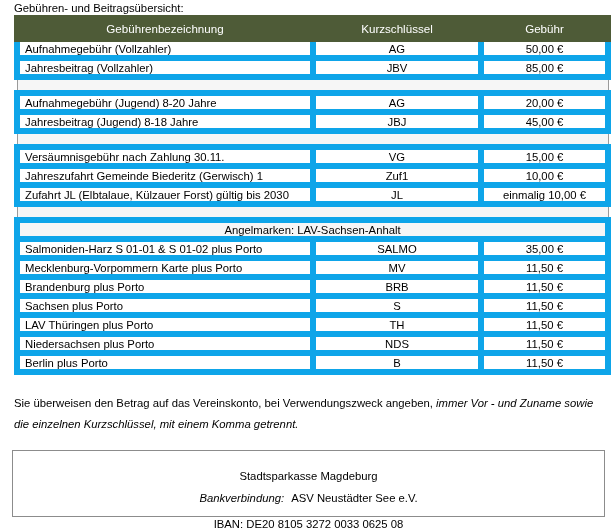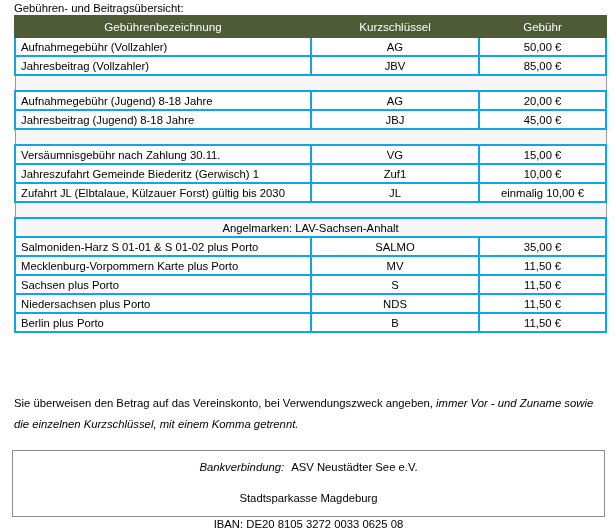--- a/index.html
+++ b/index.html
@@ -40,21 +40,21 @@
     width: 591px;
     border-collapse: collapse;
     table-layout: fixed;
     font-size: 11.3px;
   }
   table.fee-table col.c-name  { width: 296px; }
   table.fee-table col.c-key   { width: 168px; }
   table.fee-table col.c-price { width: 127px; }
 
   table.fee-table td, table.fee-table th {
-    border: 2px solid #0ea5e9;
+    border: 6px solid #0ea5e9;
     padding: 0;
     height: 19px;
     vertical-align: middle;
     box-sizing: border-box;
     font-weight: normal;
   }
 
   .hdr-cell {
     background: #4e5b37;
     color: #ffffff;
@@ -152,21 +152,21 @@
         </tr>
         <tr>
           <td class="cell-name">Jahresbeitrag (Vollzahler)</td>
           <td class="cell-key">JBV</td>
           <td class="cell-price">85,00 €</td>
         </tr>
         <tr class="spacer-row">
           <td colspan="3"></td>
         </tr>
         <tr>
-          <td class="cell-name">Aufnahmegebühr (Jugend) 8-18 Jahre</td>
+          <td class="cell-name">Aufnahmegebühr (Jugend) 8-20 Jahre</td>
           <td class="cell-key">AG</td>
           <td class="cell-price">20,00 €</td>
         </tr>
         <tr>
           <td class="cell-name">Jahresbeitrag (Jugend) 8-18 Jahre</td>
           <td class="cell-key">JBJ</td>
           <td class="cell-price">45,00 €</td>
         </tr>
         <tr class="spacer-row">
           <td colspan="3"></td>
@@ -196,42 +196,52 @@
           <td class="cell-name">Salmoniden-Harz S 01-01 &amp; S 01-02 plus Porto</td>
           <td class="cell-key">SALMO</td>
           <td class="cell-price">35,00 €</td>
         </tr>
         <tr>
           <td class="cell-name">Mecklenburg-Vorpommern Karte plus Porto</td>
           <td class="cell-key">MV</td>
           <td class="cell-price">11,50 €</td>
         </tr>
         <tr>
+          <td class="cell-name">Brandenburg plus Porto</td>
+          <td class="cell-key">BRB</td>
+          <td class="cell-price">11,50 €</td>
+        </tr>
+        <tr>
           <td class="cell-name">Sachsen plus Porto</td>
           <td class="cell-key">S</td>
+          <td class="cell-price">11,50 €</td>
+        </tr>
+        <tr>
+          <td class="cell-name">LAV Thüringen plus Porto</td>
+          <td class="cell-key">TH</td>
           <td class="cell-price">11,50 €</td>
         </tr>
         <tr>
           <td class="cell-name">Niedersachsen plus Porto</td>
           <td class="cell-key">NDS</td>
           <td class="cell-price">11,50 €</td>
         </tr>
         <tr>
           <td class="cell-name">Berlin plus Porto</td>
           <td class="cell-key">B</td>
           <td class="cell-price">11,50 €</td>
         </tr>
       </tbody>
   </table>
 
   <div class="note">
     <span>Sie überweisen den Betrag auf das Vereinskonto, bei Verwendungszweck angeben, </span><span class="ital">immer Vor - und Zuname sowie die einzelnen Kurzschlüssel, mit einem Komma getrennt.</span>
   </div>
 
   <div class="bank-box">
+    <div class="bank-line bank-line-2">Stadtsparkasse Magdeburg</div>
     <div class="bank-line bank-line-1">
       <span class="bank-label">Bankverbindung:</span><span class="bank-gap"></span><span>ASV Neustädter See e.V.</span>
     </div>
-    <div class="bank-line bank-line-2">Stadtsparkasse Magdeburg</div>
     <div class="bank-line bank-line-3">IBAN: DE20 8105 3272 0033 0625 08</div>
   </div>
 
 </div>
 
 </body></html>

